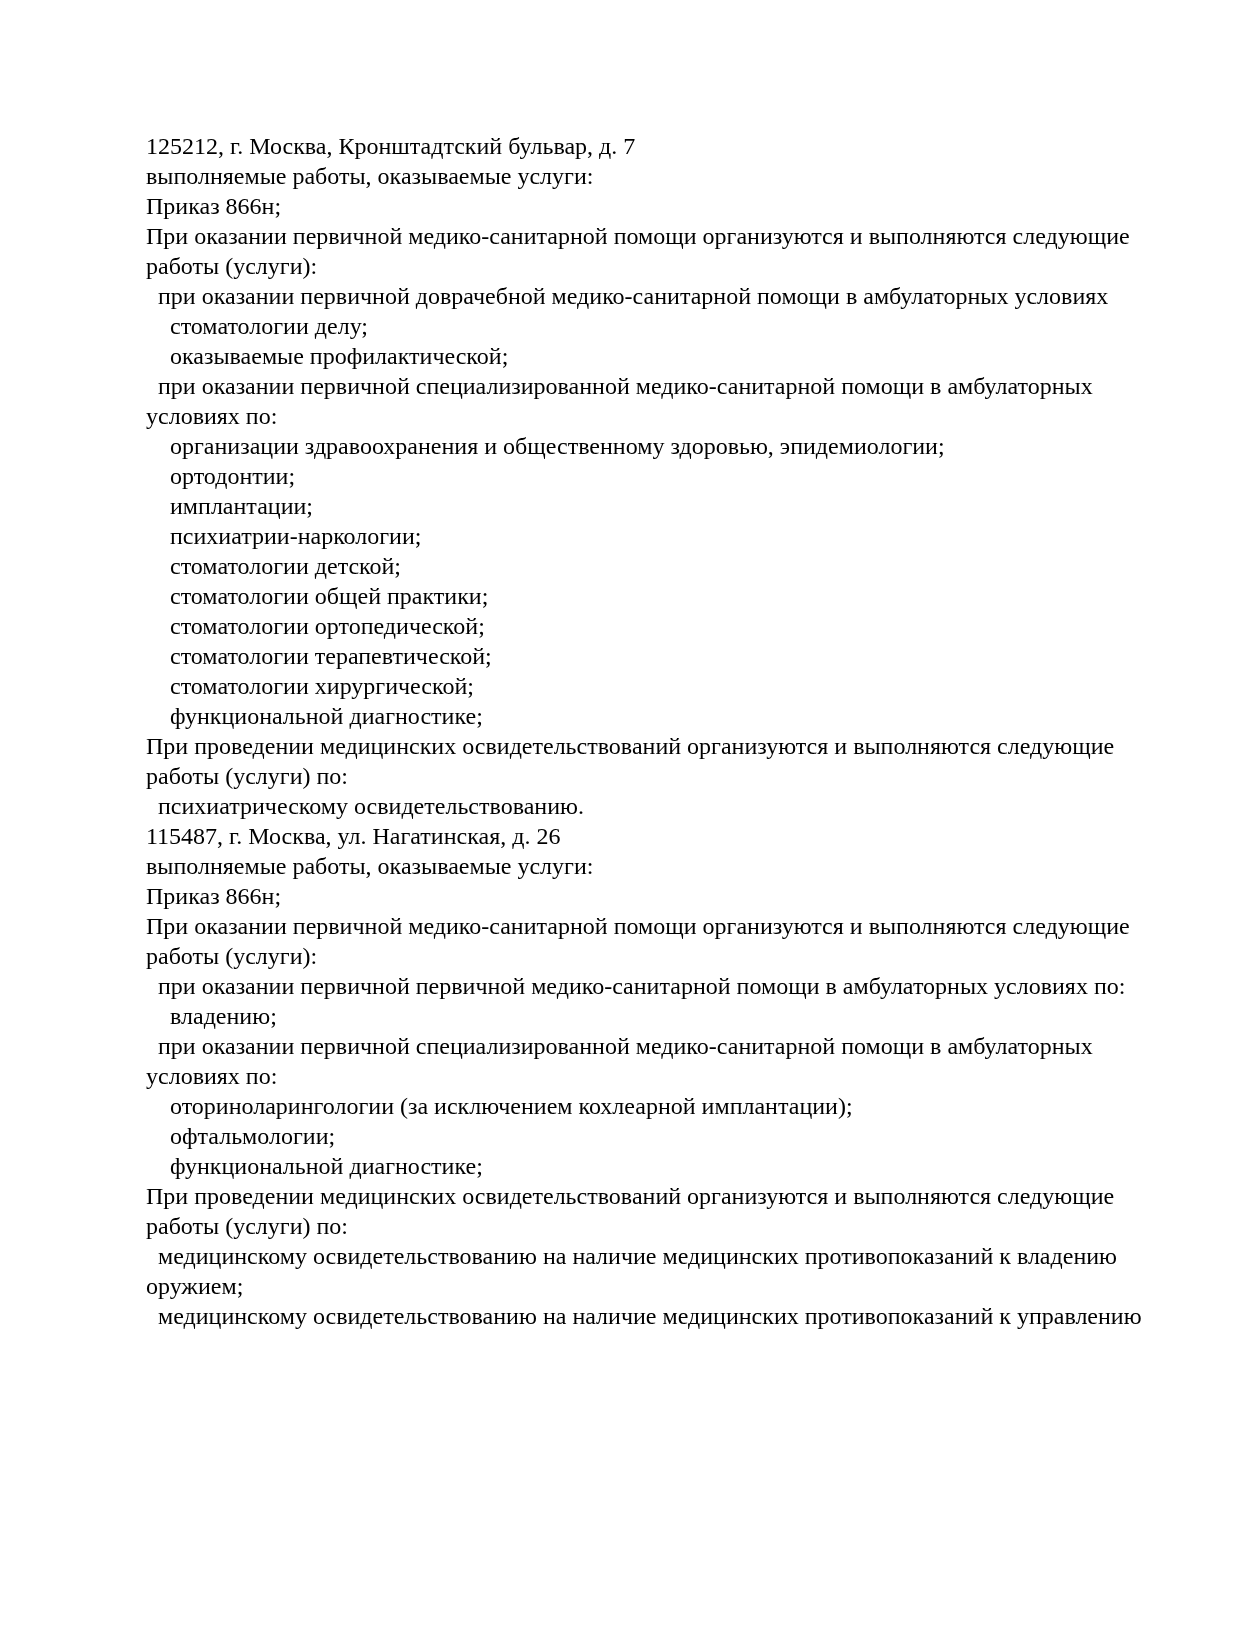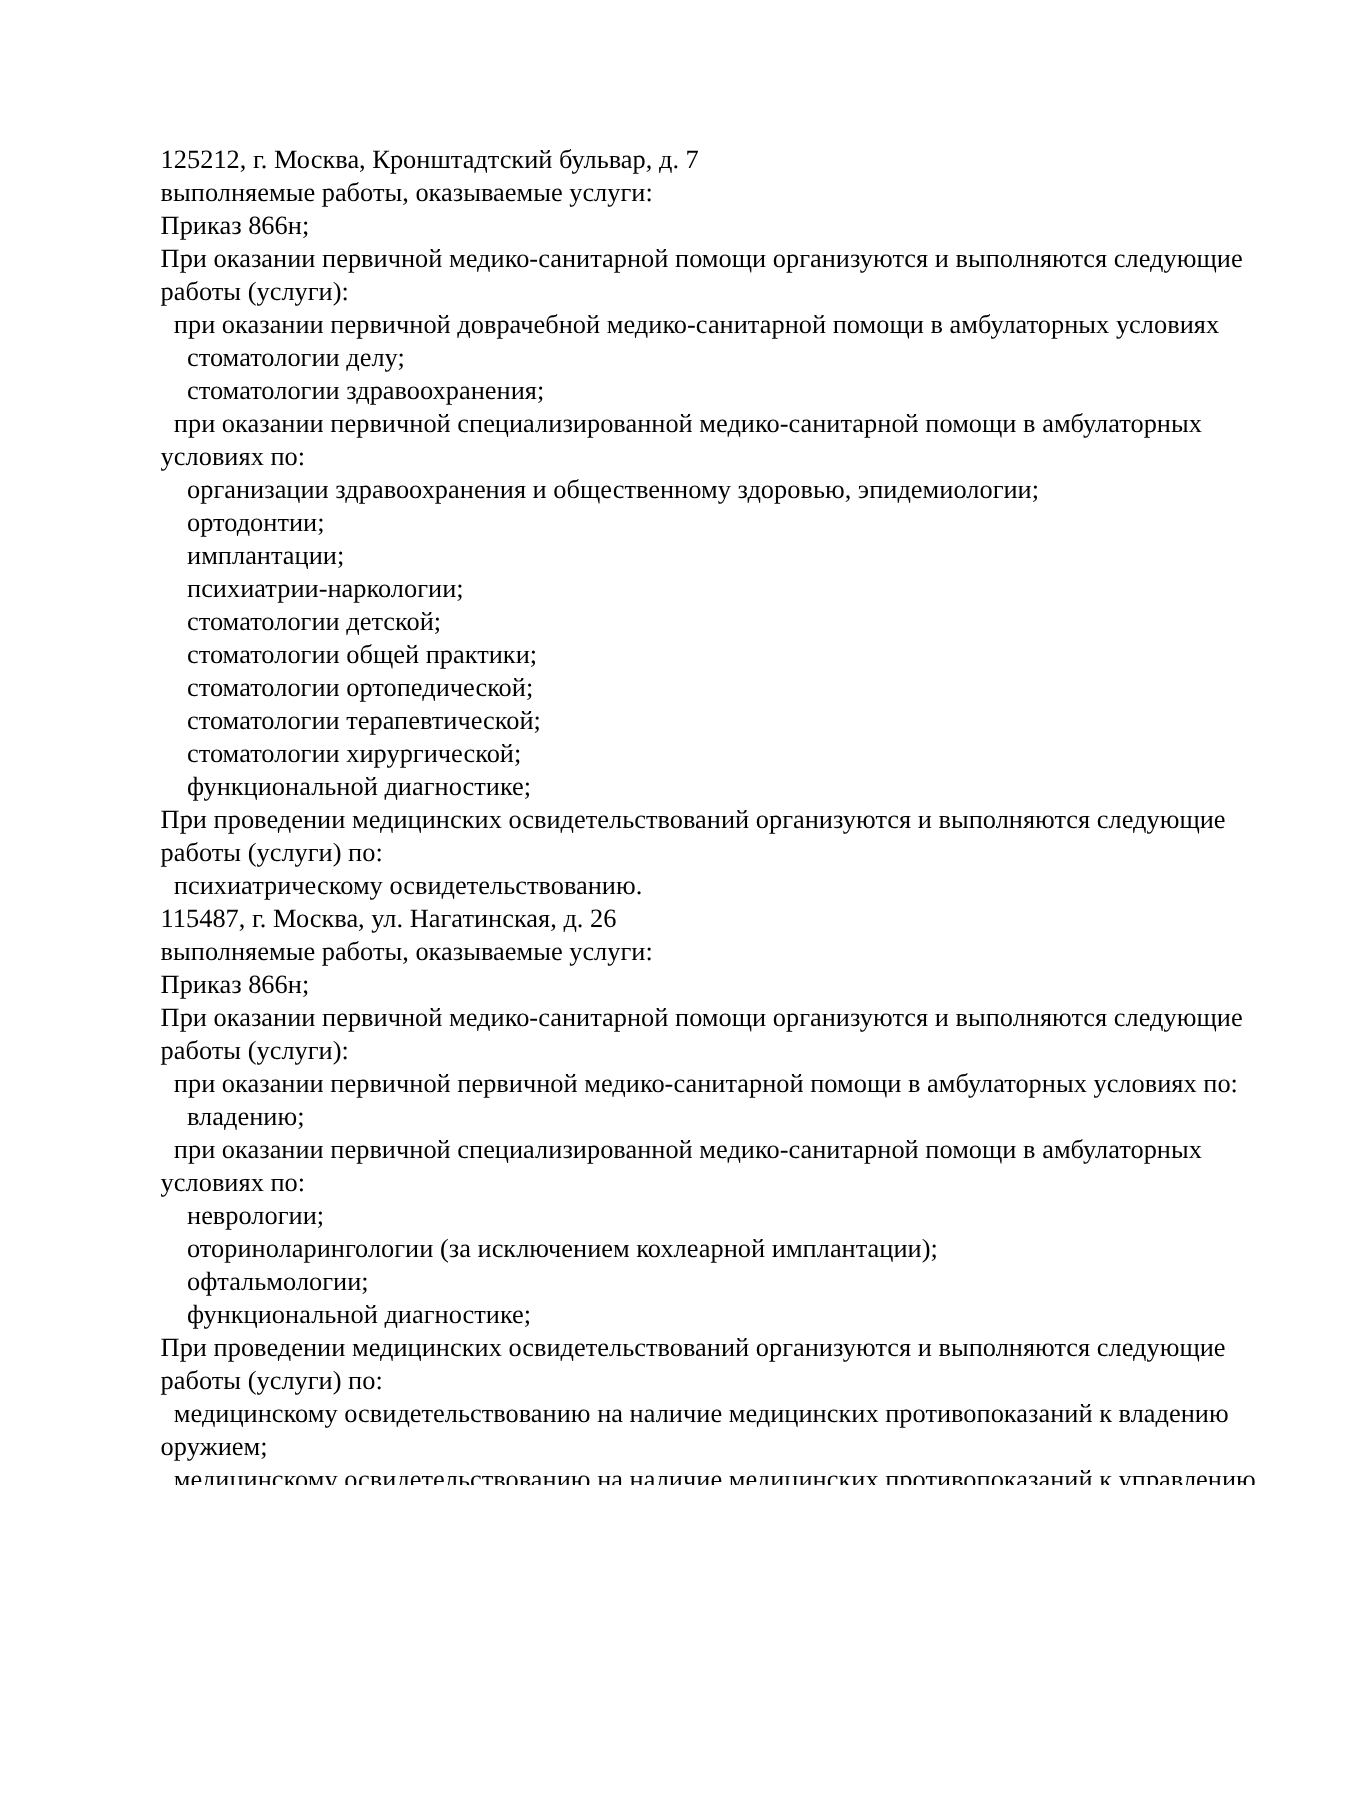--- a/index.html
+++ b/index.html
@@ -34,21 +34,21 @@
 <div class="page">
   <div id="doc">
       <div class="license-section">
         <div class="line">125212, г. Москва, Кронштадтский бульвар, д. 7</div>
         <div class="line">выполняемые работы, оказываемые услуги:</div>
         <div class="line">Приказ 866н;</div>
         <div class="line">При оказании первичной медико-санитарной помощи организуются и выполняются следующие</div>
         <div class="line">работы (услуги):</div>
         <div class="line">  при оказании первичной доврачебной медико-санитарной помощи в амбулаторных условиях</div>
         <div class="line">    стоматологии делу;</div>
-        <div class="line">    стоматологии здравоохранения;</div>
+        <div class="line">    оказываемые профилактической;</div>
         <div class="line">  при оказании первичной специализированной медико-санитарной помощи в амбулаторных</div>
         <div class="line">условиях по:</div>
         <div class="line">    организации здравоохранения и общественному здоровью, эпидемиологии;</div>
         <div class="line">    ортодонтии;</div>
         <div class="line">    имплантации;</div>
         <div class="line">    психиатрии-наркологии;</div>
         <div class="line">    стоматологии детской;</div>
         <div class="line">    стоматологии общей практики;</div>
         <div class="line">    стоматологии ортопедической;</div>
         <div class="line">    стоматологии терапевтической;</div>
@@ -61,21 +61,20 @@
       <div class="license-section">
         <div class="line">115487, г. Москва, ул. Нагатинская, д. 26</div>
         <div class="line">выполняемые работы, оказываемые услуги:</div>
         <div class="line">Приказ 866н;</div>
         <div class="line">При оказании первичной медико-санитарной помощи организуются и выполняются следующие</div>
         <div class="line">работы (услуги):</div>
         <div class="line">  при оказании первичной первичной медико-санитарной помощи в амбулаторных условиях по:</div>
         <div class="line">    владению;</div>
         <div class="line">  при оказании первичной специализированной медико-санитарной помощи в амбулаторных</div>
         <div class="line">условиях по:</div>
-        <div class="line">    неврологии;</div>
         <div class="line">    оториноларингологии (за исключением кохлеарной имплантации);</div>
         <div class="line">    офтальмологии;</div>
         <div class="line">    функциональной диагностике;</div>
         <div class="line">При проведении медицинских освидетельствований организуются и выполняются следующие</div>
         <div class="line">работы (услуги) по:</div>
         <div class="line">  медицинскому освидетельствованию на наличие медицинских противопоказаний к владению</div>
         <div class="line">оружием;</div>
         <div class="line">  медицинскому освидетельствованию на наличие медицинских противопоказаний к управлению</div>
       </div>
     </div>

